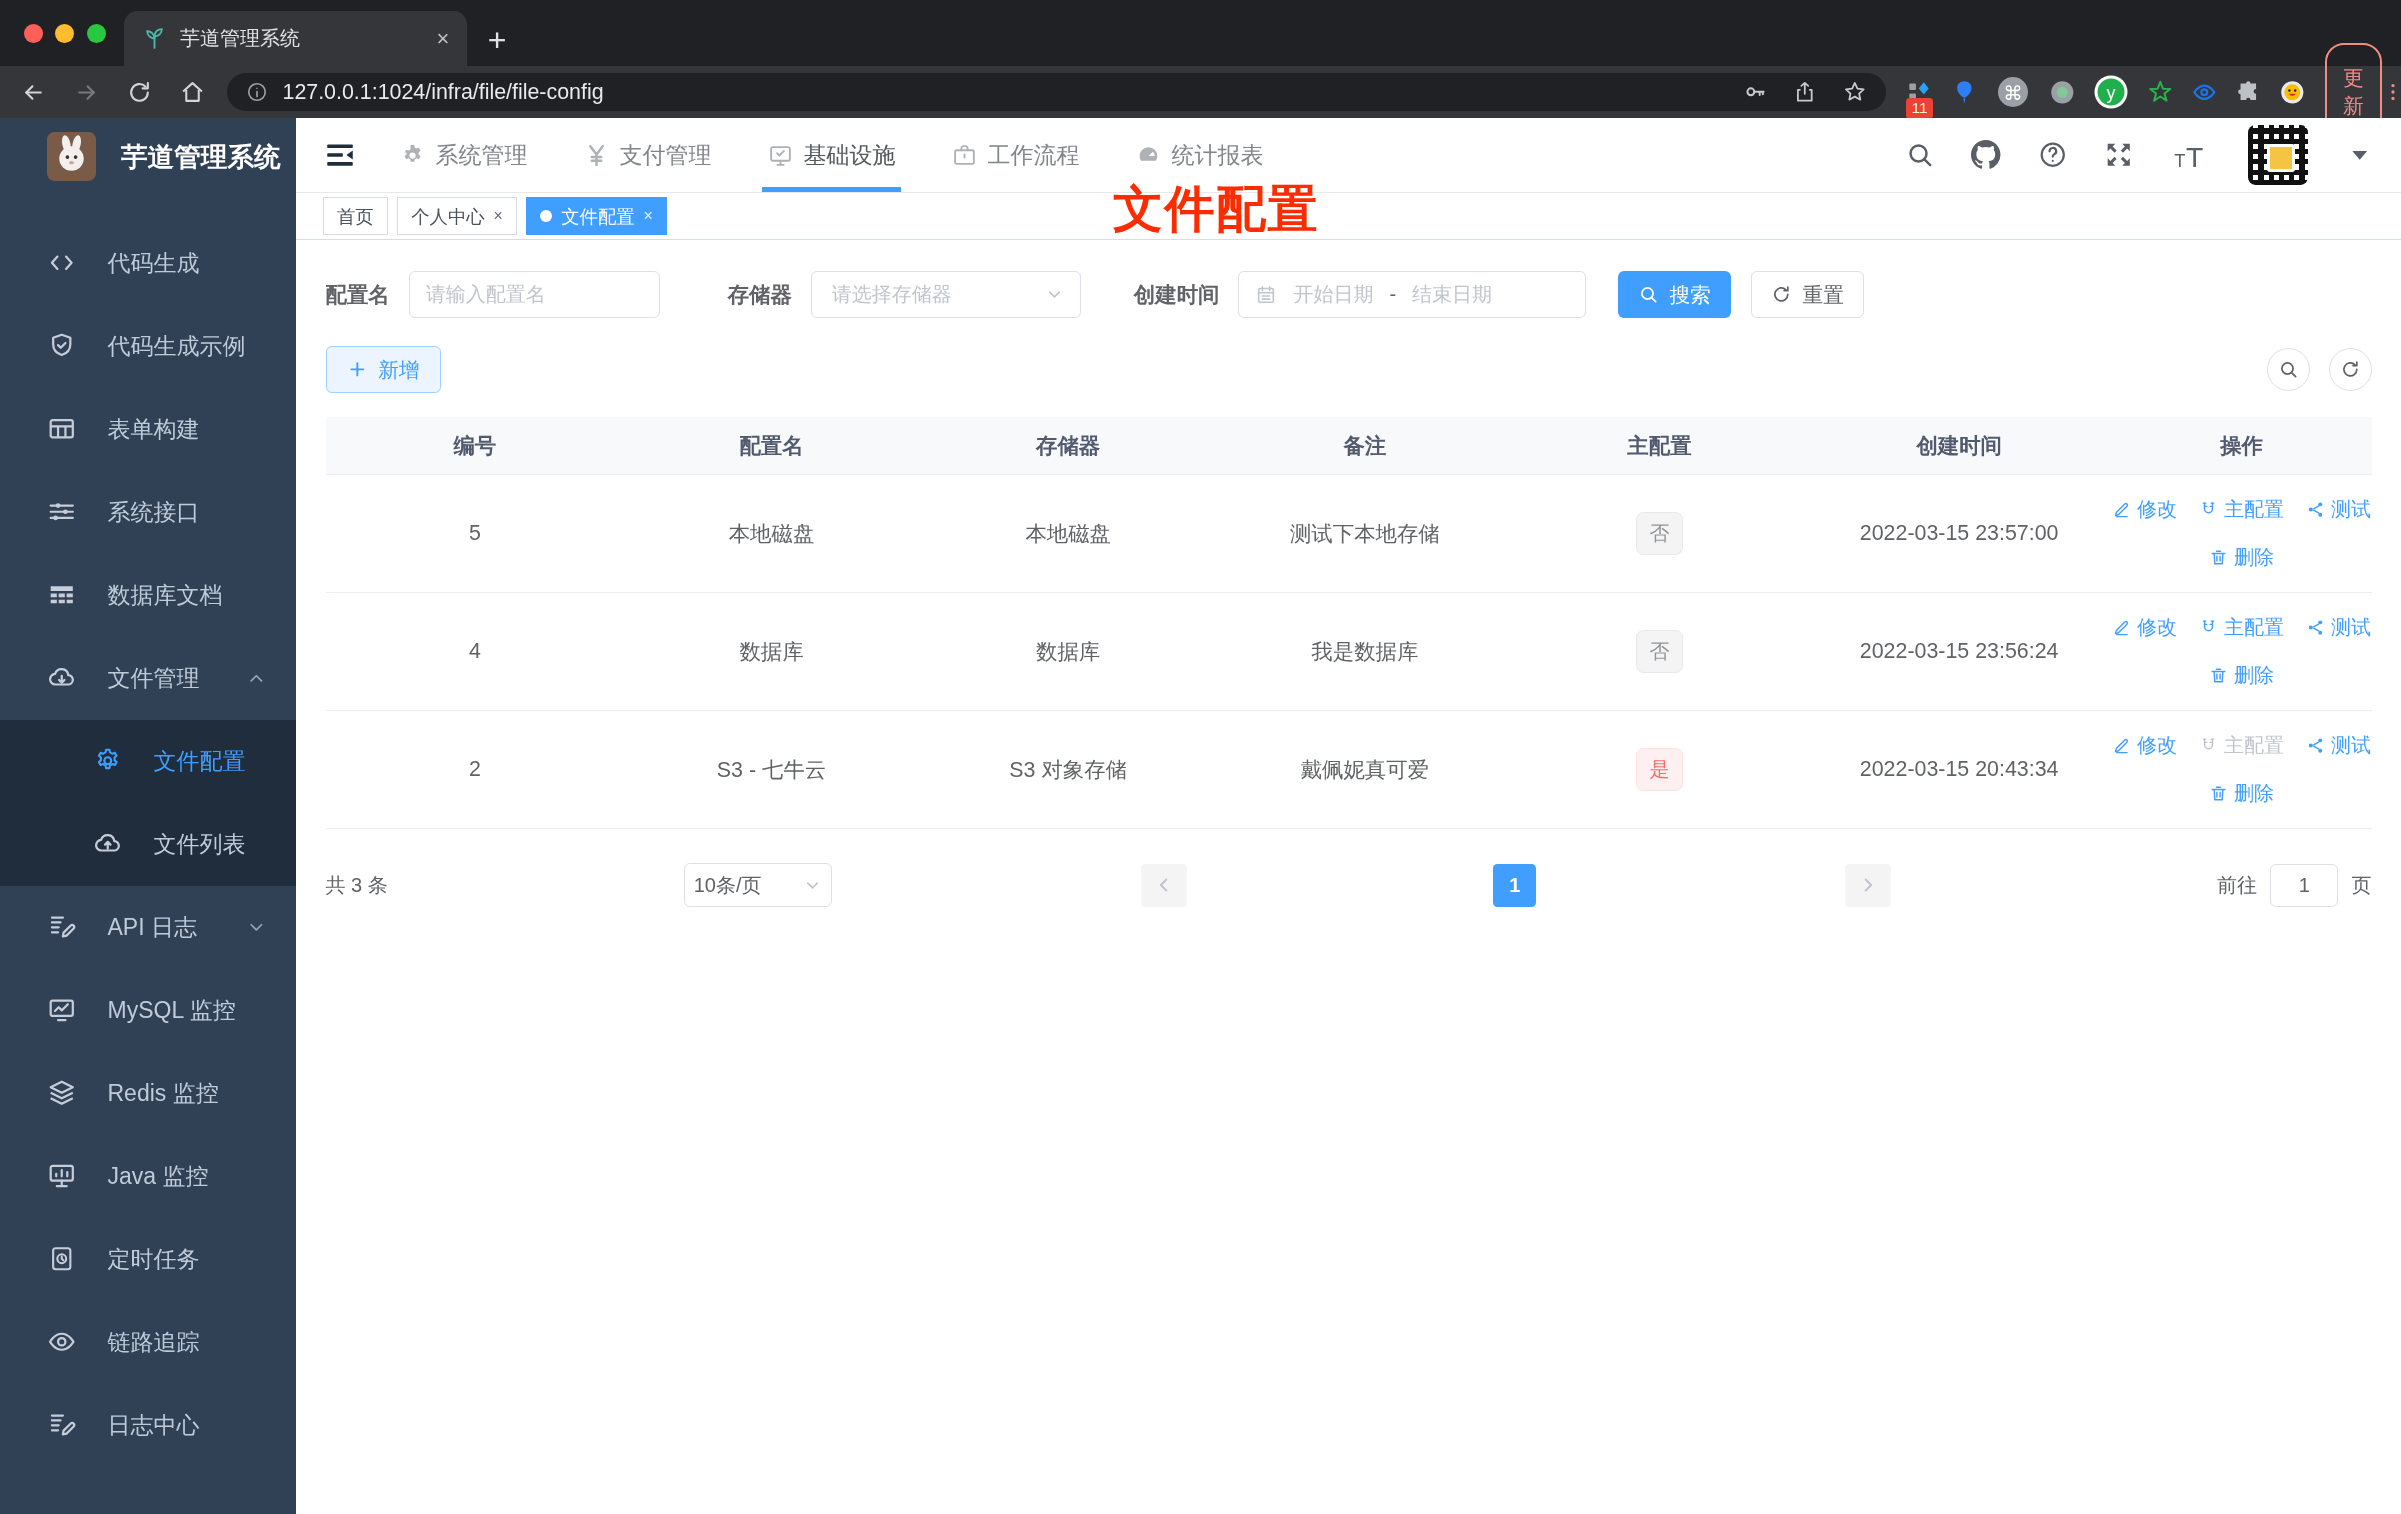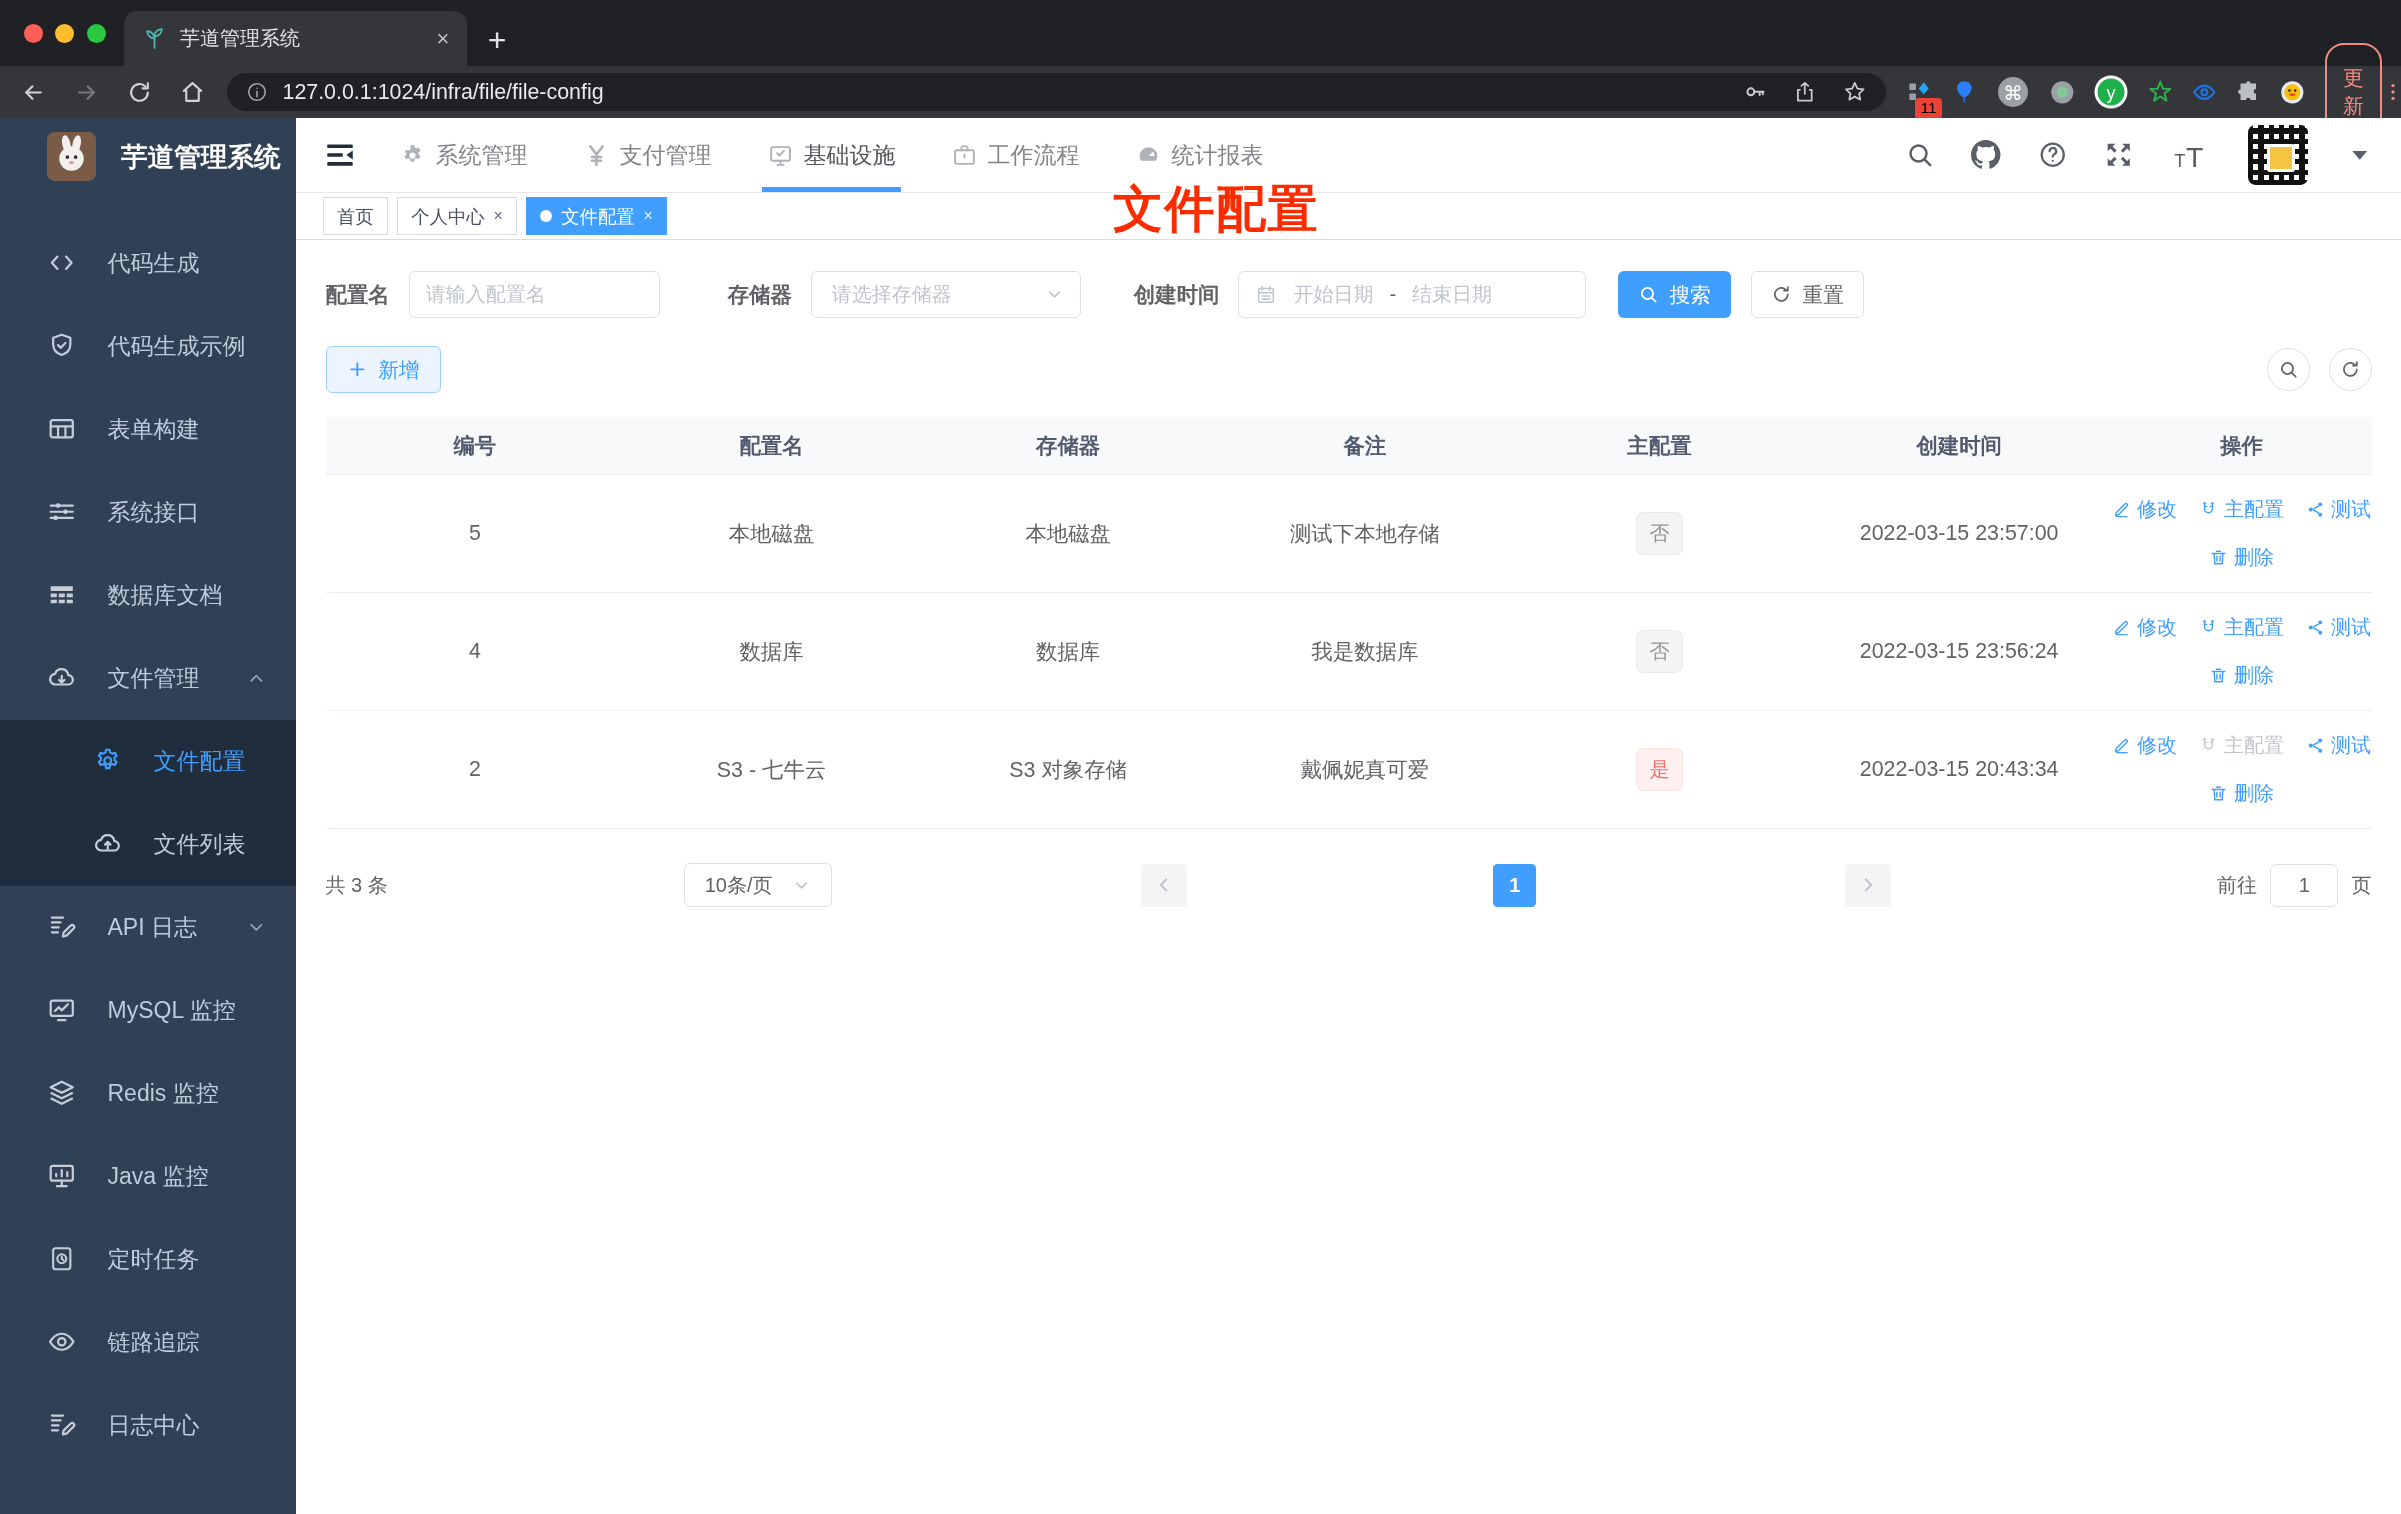--- a/index.html
+++ b/index.html
@@ -23,21 +23,21 @@
   .toolbar { height:52px; background:#35363a; display:flex; align-items:center; padding:0 20.7px; }
   .nav-btns { display:flex; gap:28px; color:#d2d4d7; font-size:25px; }
   .nav-btns .dim { color:#77797c; }
   .url-pill { margin-left:22px; height:38px; flex:0 0 1659px; background:#202124;
     border-radius:19px; display:flex; align-items:center; padding:0 19px; gap:14.8px; }
   .url-info { color:#9aa0a6; font-size:22px; }
   .url-text { color:#e8eaed; font-size:21.4px; flex:1; }
   .pill-icons { display:flex; gap:26.6px; color:#c7cace; font-size:23.6px; }
   .ext-area { display:flex; align-items:center; gap:17.7px; margin-left:20.7px; }
   .ext { position:relative; font-size:26.6px; }
-  .ext-badge { position:absolute; left:9px; top:19px; background:#ea4335; color:#000000;
+  .ext-badge { position:absolute; left:0; top:19px; background:#ea4335; color:#fef9c3;
     font-size:15.5px; padding:1.5px 5.2px; border-radius:3.7px; }
   .update-btn { margin-left:19px; border:2.2px solid #f28b82; color:#f28b82; font-size:20.7px;
     padding:19px 16px; border-radius:19px; display:flex; align-items:center; gap:11.8px; }
   .kebab { color:#f28b82; font-size:22px; letter-spacing:0; }
 
   
   .app { display:flex; height:1397px; }
   .sidebar { width:296px; background:#304156; flex-shrink:0; overflow:hidden; }
   .logo-row { height:77px; display:flex; align-items:center; padding-left:47px; gap:25px; }
   .logo-img { width:49px; height:49px; border-radius:7.4px; background:#7a5b47;
@@ -130,21 +130,21 @@
   .act-row1 { display:flex; justify-content:center; gap:22px; }
   .act-row2 { margin-top:20.7px; display:flex; justify-content:center; }
   .action { display:inline-flex; align-items:center; gap:5.9px; cursor:pointer; white-space:nowrap; }
   .action .icon { font-size:19px; }
   tr.master_disabled .action-master { color:#c0c4cc; cursor:default; }
 
   
   .pagination { display:flex; align-items:center; justify-content:space-between; gap:16px;
     margin-top:34px; font-size:20px; color:#606266; }
   .pg-select { width:148px; height:44px; border:0.7px solid #dcdfe6; border-radius:5.9px;
-    display:flex; align-items:center; justify-content:space-between; padding:0 20px; }
+    display:flex; align-items:center; justify-content:space-between; padding:0 9px; }
   .pg-nav { width:46px; height:43px; background:#f4f4f5; border-radius:4.4px; color:#c0c4cc;
     display:flex; align-items:center; justify-content:center; font-size:22px; margin-left:13.3px; }
   .pg-num { width:43px; height:43px; background:#409eff; color:#fff; border-radius:4.4px;
     display:flex; align-items:center; justify-content:center; font-weight:bold; margin-left:10.3px; }
   .pg-nav + .pg-num { margin-left:10.3px; }
   .pg-goto { margin-left:29.5px; display:flex; align-items:center; gap:13.3px; }
   .pg-input { width:68px; height:43px; border:0.7px solid #dcdfe6; border-radius:5.9px;
     text-align:center; font-size:20px; color:#606266; font-family:inherit; }
 </style>
 </head>

